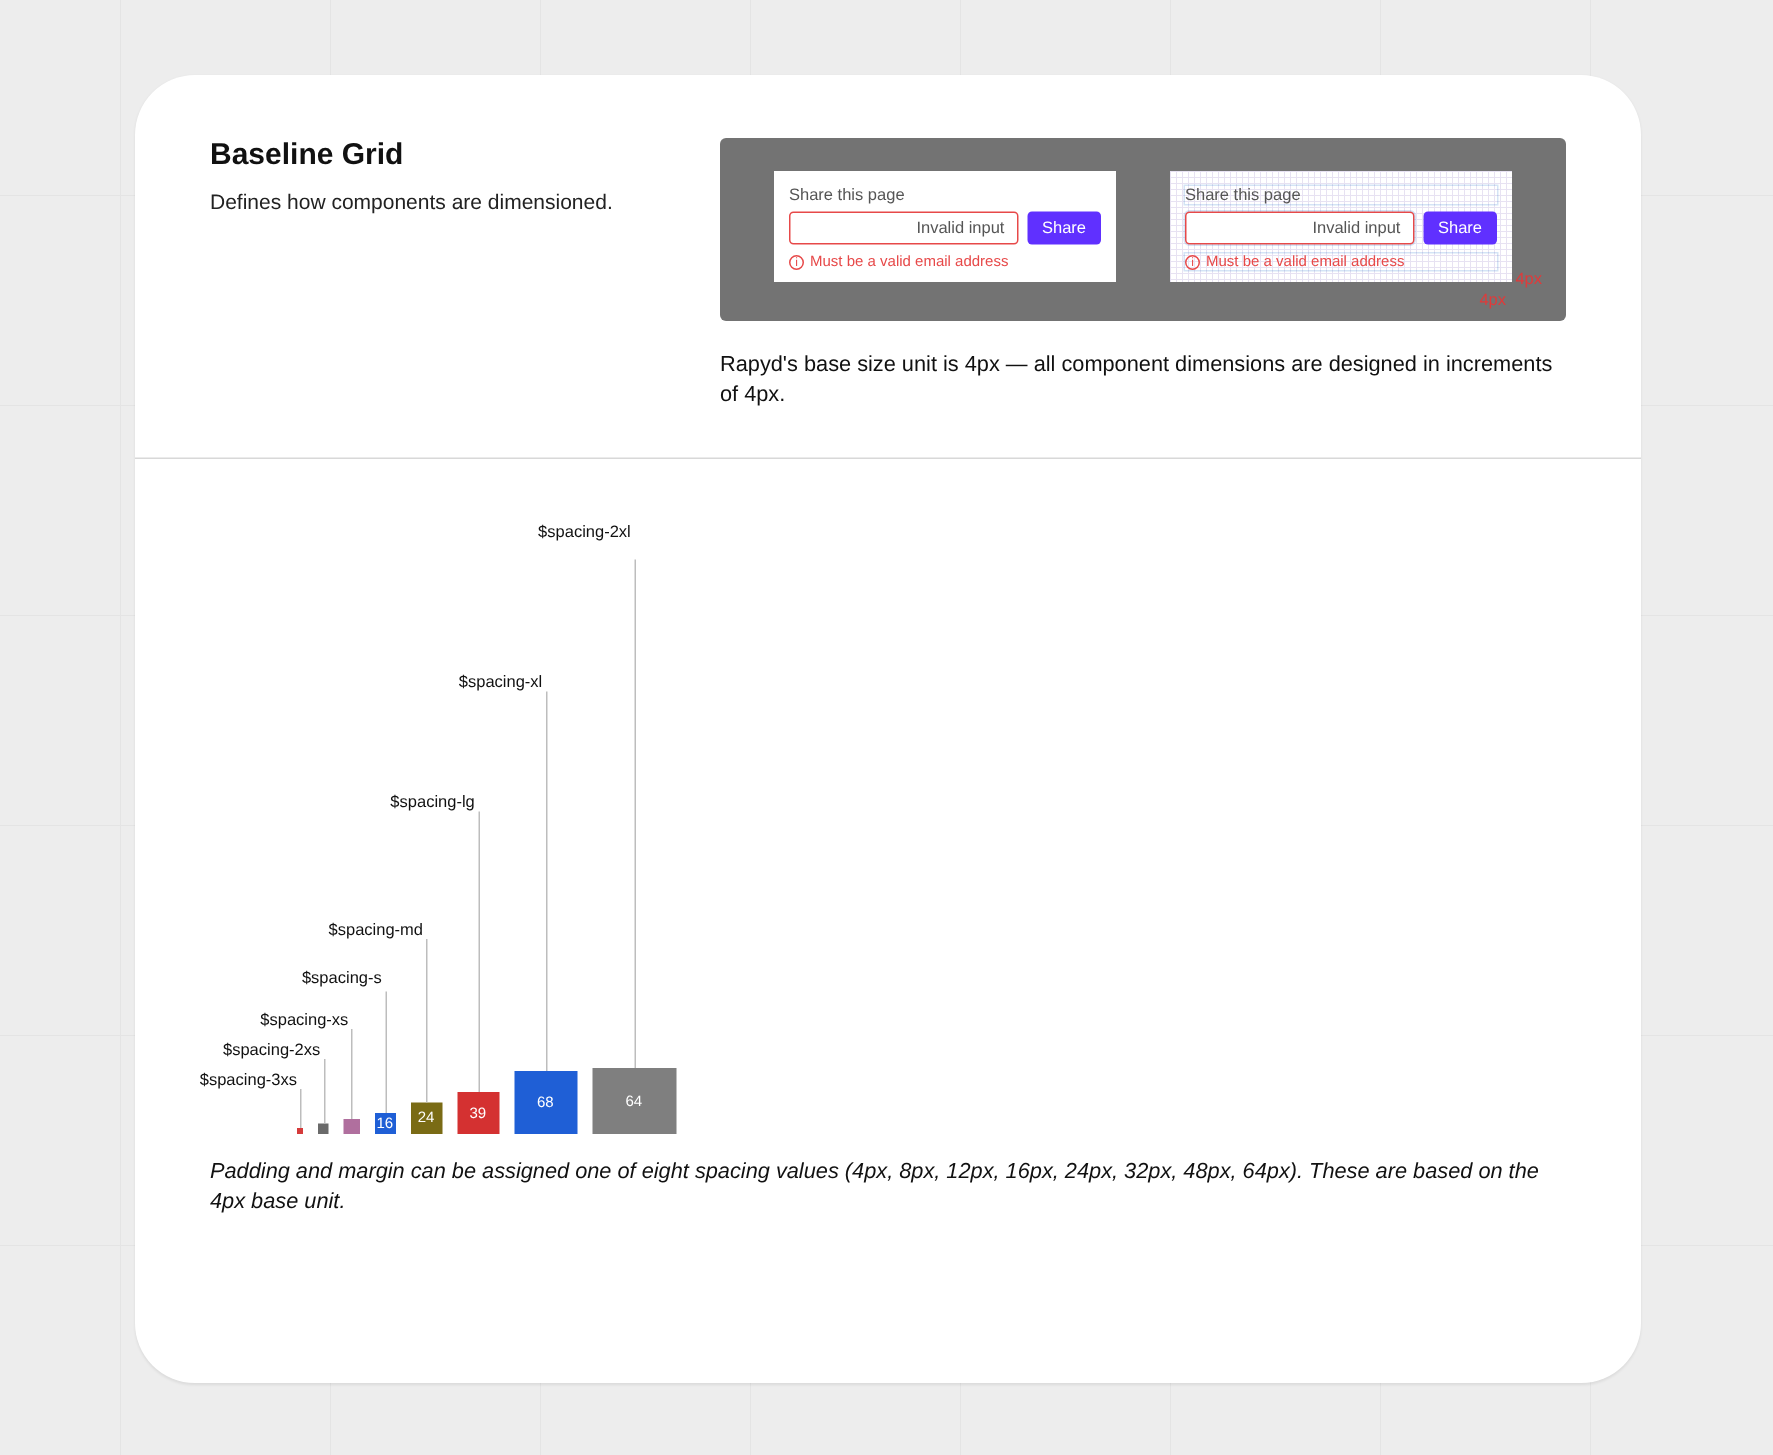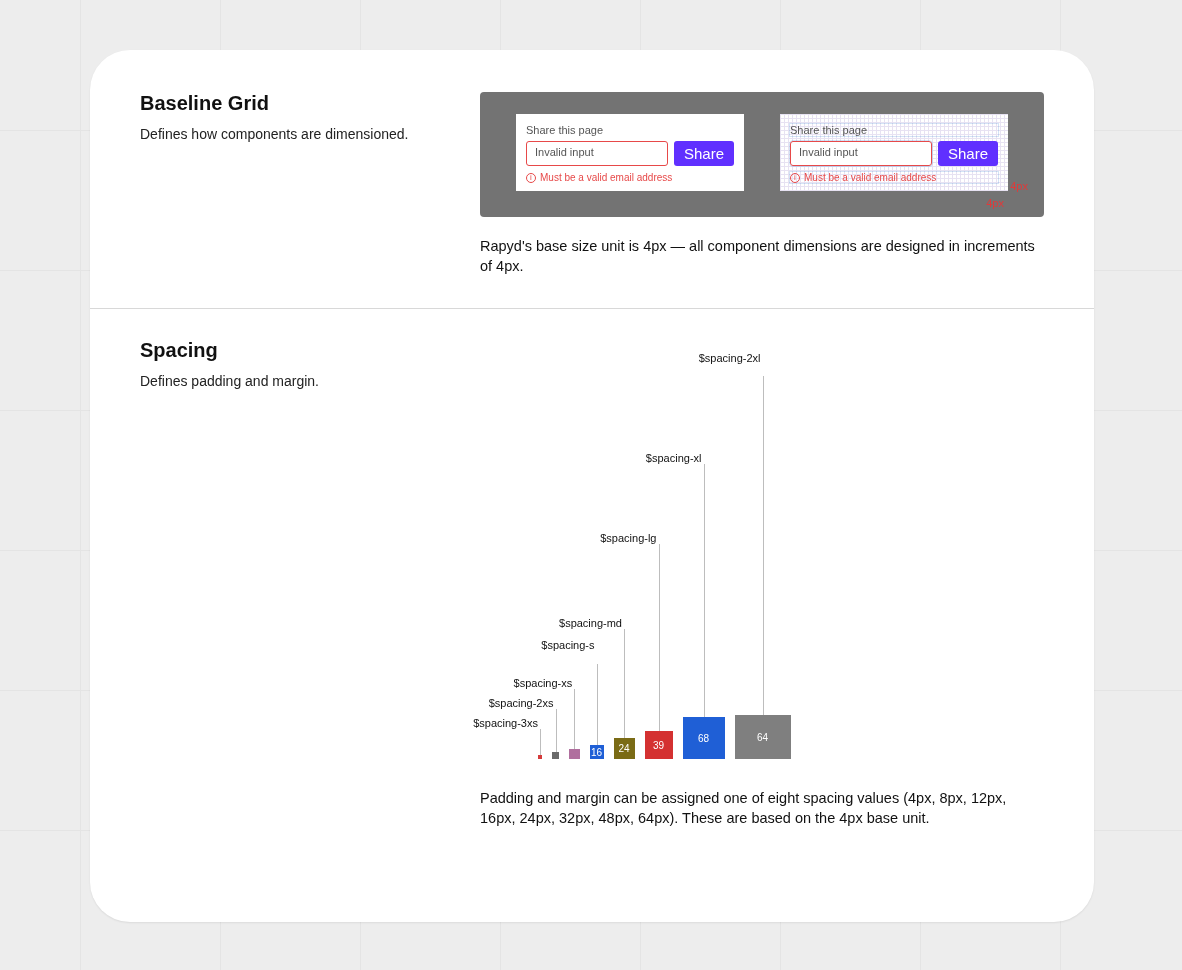--- a/index.html
+++ b/index.html
@@ -101,25 +101,26 @@
   }
   .row-inl { display: flex; gap: 6px; align-items: stretch; }
   .input-wrap {
     flex: 1;
     border: 1px solid #e74949;
     border-radius: 3px;
     background: #fff;
     padding: 4px 8px;
     font-size: 11px;
     color: #555;
+    text-align: right;
   }
   .btn-share {
     background: #6030ff;
     color: #fff;
-    font-size: 15px;
+    font-size: 11px;
     border: none;
     border-radius: 3px;
     padding: 4px 10px;
     cursor: pointer;
   }
   .helper-row {
     margin-top: 6px;
     display: flex;
     align-items: center;
     gap: 4px;
@@ -229,45 +230,41 @@
         </div>
 
       </div>
       <p class="desc">Rapyd's base size unit is 4px — all component dimensions are designed in increments of 4px.</p>
     </div>
   </div>
 
   <div class="divider"></div>
 
   <div class="section" style="padding-top:30px; padding-bottom:40px;">
-    <div class="left-col">
-      <h2>Spacing</h2>
-      <p class="subtitle">Defines padding and margin.</p>
-    </div>
     <div class="right-col">
       <div class="chart-area">
         <div class="bars" id="bars">
             <div class="bar-wrap">
               <div class="stem" style="height: 26px;"></div>
               <div class="stem-label" style="bottom: 30px; left: 50%; padding-right: 2px;">$spacing-3xs</div>
               <div class="bar" style="width: 4px; height: 4px; background: rgb(213, 59, 59);"></div>
             </div>
             <div class="bar-wrap">
               <div class="stem" style="height: 43px;"></div>
               <div class="stem-label" style="bottom: 50px; left: 50%; padding-right: 2px;">$spacing-2xs</div>
               <div class="bar" style="width: 7px; height: 7px; background: rgb(106, 106, 106);"></div>
             </div>
             <div class="bar-wrap">
               <div class="stem" style="height: 59.5px;"></div>
               <div class="stem-label" style="bottom: 70px; left: 50%; padding-right: 2px;">$spacing-xs</div>
               <div class="bar" style="width: 10.5px; height: 10.5px; background: rgb(176, 111, 158);"></div>
             </div>
             <div class="bar-wrap">
               <div class="stem" style="height: 81px;"></div>
-              <div class="stem-label" style="bottom: 108px; left: 50%; padding-right: 2px;">$spacing-s</div>
+              <div class="stem-label" style="bottom: 98px; left: 50%; padding-right: 2px;">$spacing-s</div>
               <div class="bar" style="width: 14px; height: 14px; background: rgb(31, 95, 214);">16</div>
             </div>
             <div class="bar-wrap">
               <div class="stem" style="height: 109px;"></div>
               <div class="stem-label" style="bottom: 130px; left: 50%; padding-right: 2px;">$spacing-md</div>
               <div class="bar" style="width: 21px; height: 21px; background: rgb(122, 107, 21);">24</div>
             </div>
             <div class="bar-wrap">
               <div class="stem" style="height: 187px;"></div>
               <div class="stem-label" style="bottom: 215px; left: 50%; padding-right: 2px;">$spacing-lg</div>
@@ -278,17 +275,17 @@
               <div class="stem-label" style="bottom: 295px; left: 50%; padding-right: 2px;">$spacing-xl</div>
               <div class="bar" style="width: 42px; height: 42px; background: rgb(31, 95, 214);">68</div>
             </div>
             <div class="bar-wrap">
               <div class="stem" style="height: 339px;"></div>
               <div class="stem-label" style="bottom: 395px; left: 50%; padding-right: 2px;">$spacing-2xl</div>
               <div class="bar" style="width: 56px; height: 44px; background: rgb(127, 127, 127);">64</div>
             </div>
           </div>
       </div>
-      <p class="desc" style="margin-top:30px;">Padding and margin can be assigned one of eight spacing values (4px, 8px, 12px, 16px, 24px, 32px, 48px, 64px). These are based on the 4px base unit.</p>
+      <p class="desc" style="margin-top:16px;font-style:italic;">Padding and margin can be assigned one of eight spacing values (4px, 8px, 12px, 16px, 24px, 32px, 48px, 64px). These are based on the 4px base unit.</p>
     </div>
   </div>
 
 </div>
 
 </body></html>

